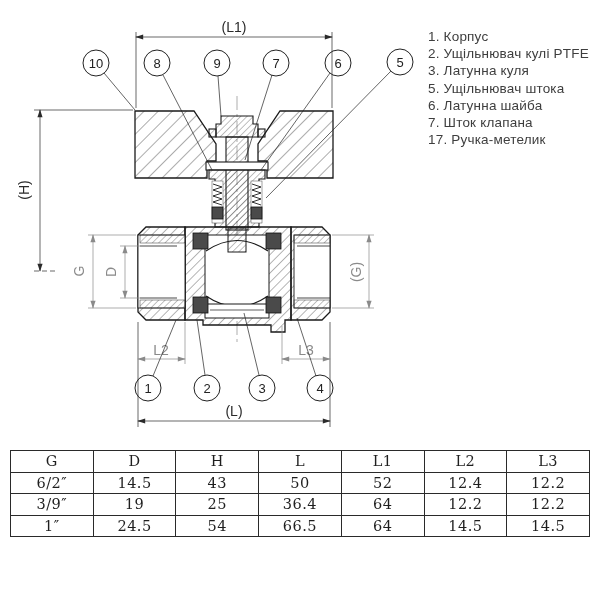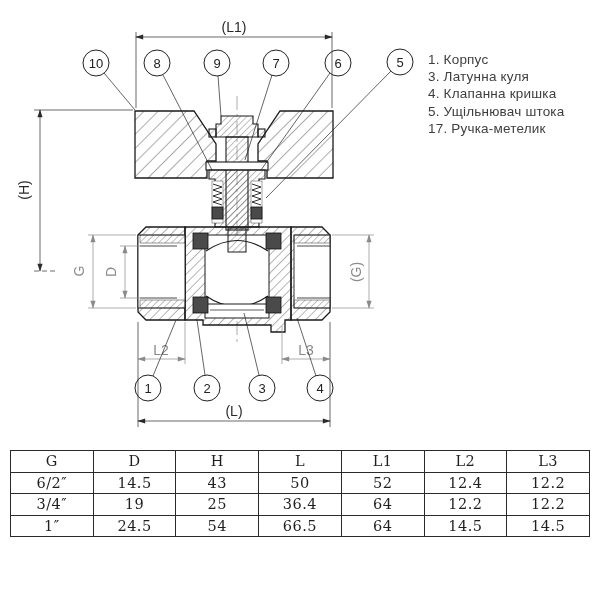--- a/index.html
+++ b/index.html
@@ -5,21 +5,20 @@
   html,body{margin:0;padding:0;}
   body{
     width:600px;height:600px;position:relative;background:#ffffff;
     font-family:"Liberation Sans", sans-serif;overflow:hidden;
   }
   .drawing{position:absolute;left:0;top:0;}
   .legend{
     position:absolute;left:428px;top:28px;width:172px;
     color:#3e3e3e;font-size:13.5px;line-height:17.2px;
     letter-spacing:0.2px;
-    margin-top:23px;
   }
   .legend div{white-space:nowrap;}
   table.dim-table{
     position:absolute;left:10px;top:450px;width:580px;height:87px;
     border-collapse:collapse;table-layout:fixed;
     font-family:"DejaVu Serif", serif;
     font-size:14.5px;color:#1f1f1f;text-align:center;
   }
   table.dim-table td,table.dim-table th{
     border:1.5px solid #2a2a2a;padding:0;font-weight:normal;
@@ -200,23 +199,25 @@
     <text class="callout-num" x="400" y="66.5">5</text>
     <text class="callout-num" x="148" y="392.5">1</text>
     <text class="callout-num" x="207" y="392.5">2</text>
     <text class="callout-num" x="262" y="392.5">3</text>
     <text class="callout-num" x="320" y="392.5">4</text>
   </g>
 </svg>
 
 <div class="legend">
   <div>1. Корпус</div>
+  <div>2. Ущільнювач кулі PTFE</div>
   <div>3. Латунна куля</div>
-  <div>4. Клапанна кришка</div>
   <div>5. Ущільнювач штока</div>
+  <div>6. Латунна шайба</div>
+  <div>7. Шток клапана</div>
   <div>17. Ручка-метелик</div>
 </div>
 
 <table class="dim-table">
   <tbody>
       <tr>
     <th>G</th>
     <th>D</th>
     <th>H</th>
     <th>L</th>
@@ -227,21 +228,21 @@
   <tr>
     <td>6/2″</td>
     <td>14.5</td>
     <td>43</td>
     <td>50</td>
     <td>52</td>
     <td>12.4</td>
     <td>12.2</td>
   </tr>
   <tr>
-    <td>3/4″</td>
+    <td>3/9″</td>
     <td>19</td>
     <td>25</td>
     <td>36.4</td>
     <td>64</td>
     <td>12.2</td>
     <td>12.2</td>
   </tr>
   <tr>
     <td>1″</td>
     <td>24.5</td>

